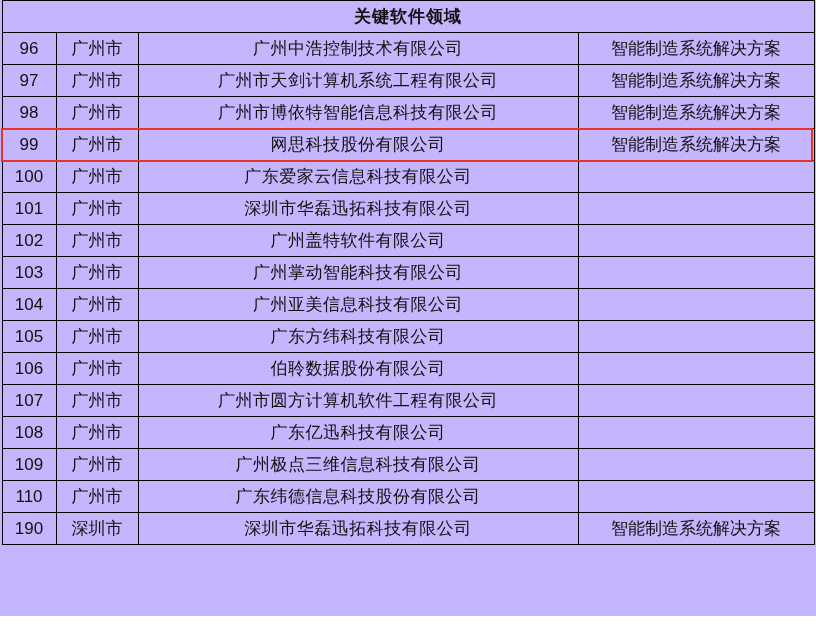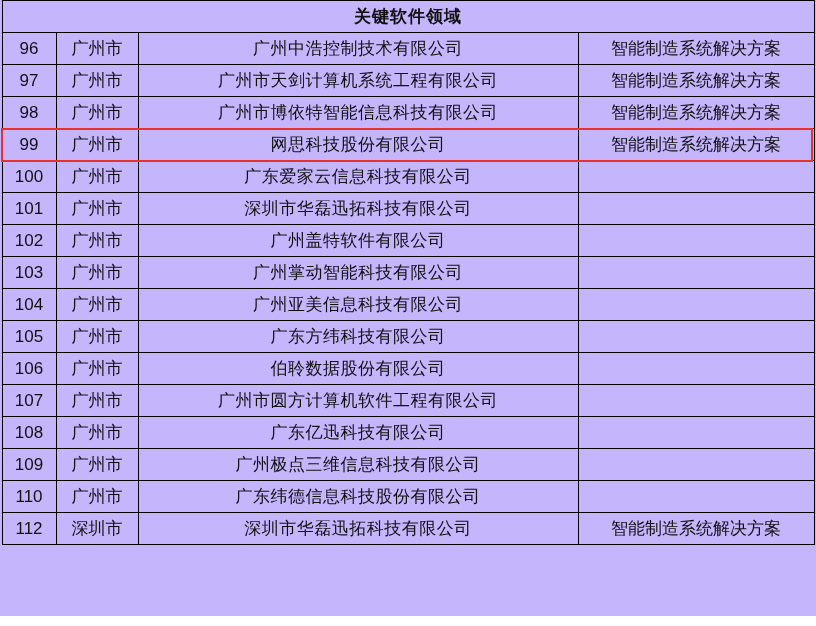--- a/index.html
+++ b/index.html
@@ -182,21 +182,21 @@
         <td class="name">广州极点三维信息科技有限公司</td>
         <td class="field"></td>
       </tr>
       <tr>
         <td class="idx">110</td>
         <td class="city">广州市</td>
         <td class="name">广东纬德信息科技股份有限公司</td>
         <td class="field"></td>
       </tr>
       <tr>
-        <td class="idx">112</td>
+        <td class="idx">190</td>
         <td class="city">深圳市</td>
         <td class="name">深圳市华磊迅拓科技有限公司</td>
         <td class="field">智能制造系统解决方案</td>
       </tr>
     </tbody>
   </table>
 
   <div class="highlight-box" id="hl" style="top: 127.5px; height: 34px; border-color: rgb(232, 49, 43);"></div>
   <div class="bottom-strip"></div>
 </div>

